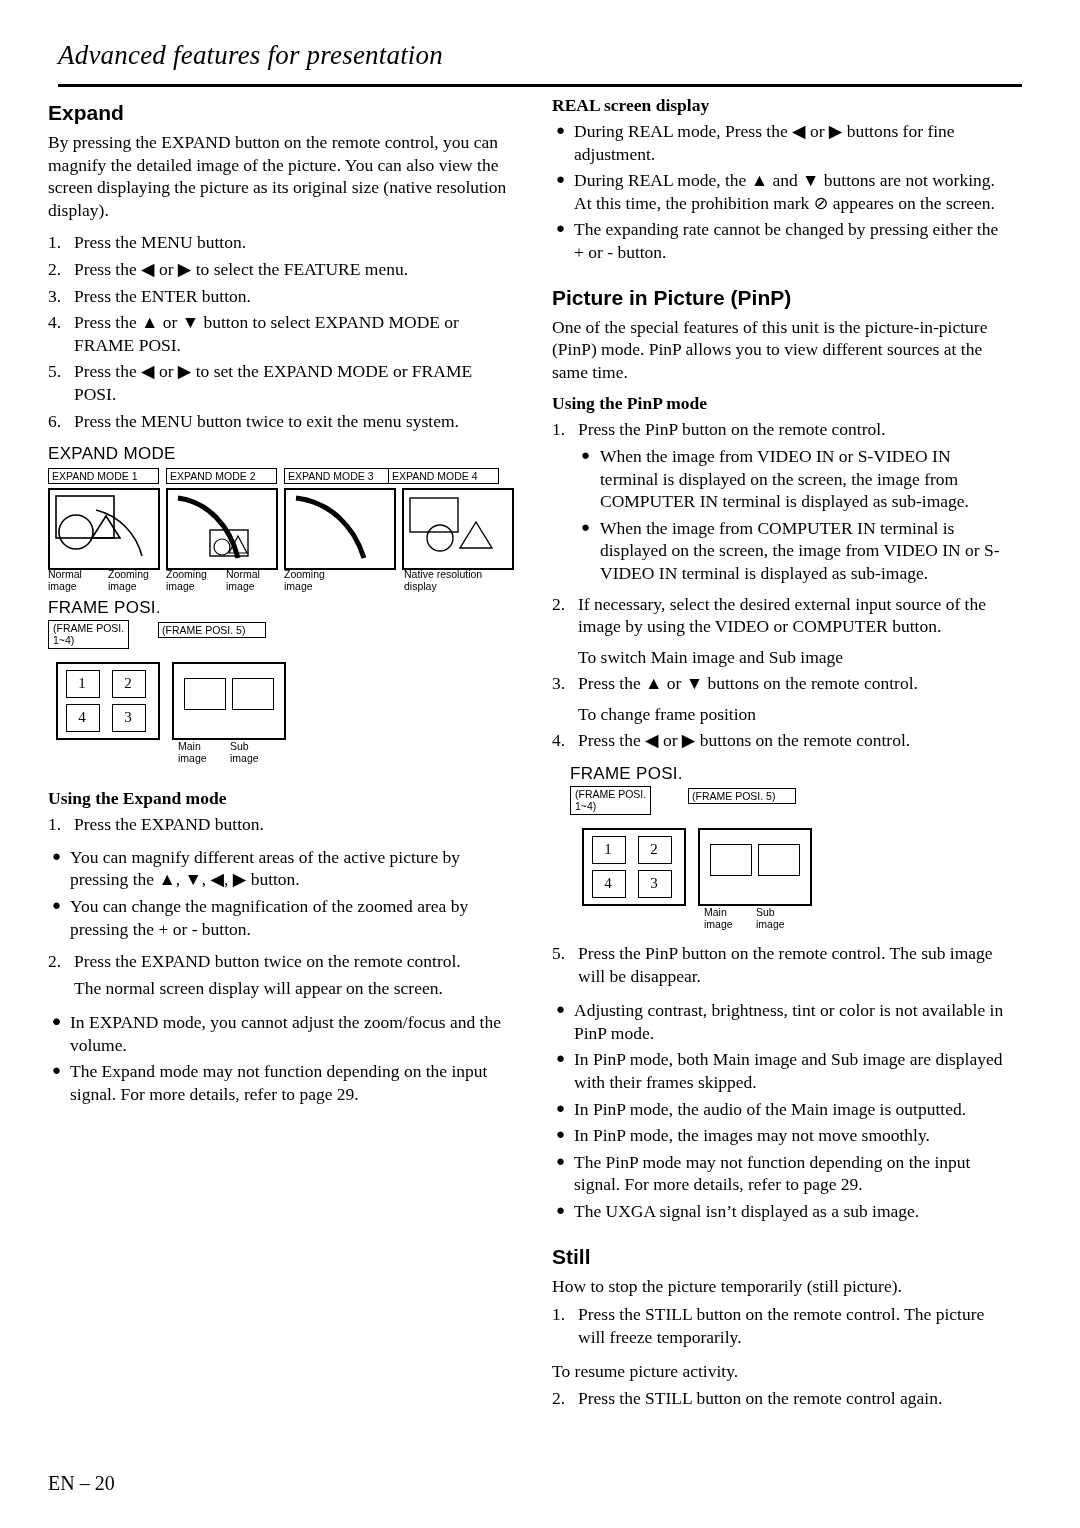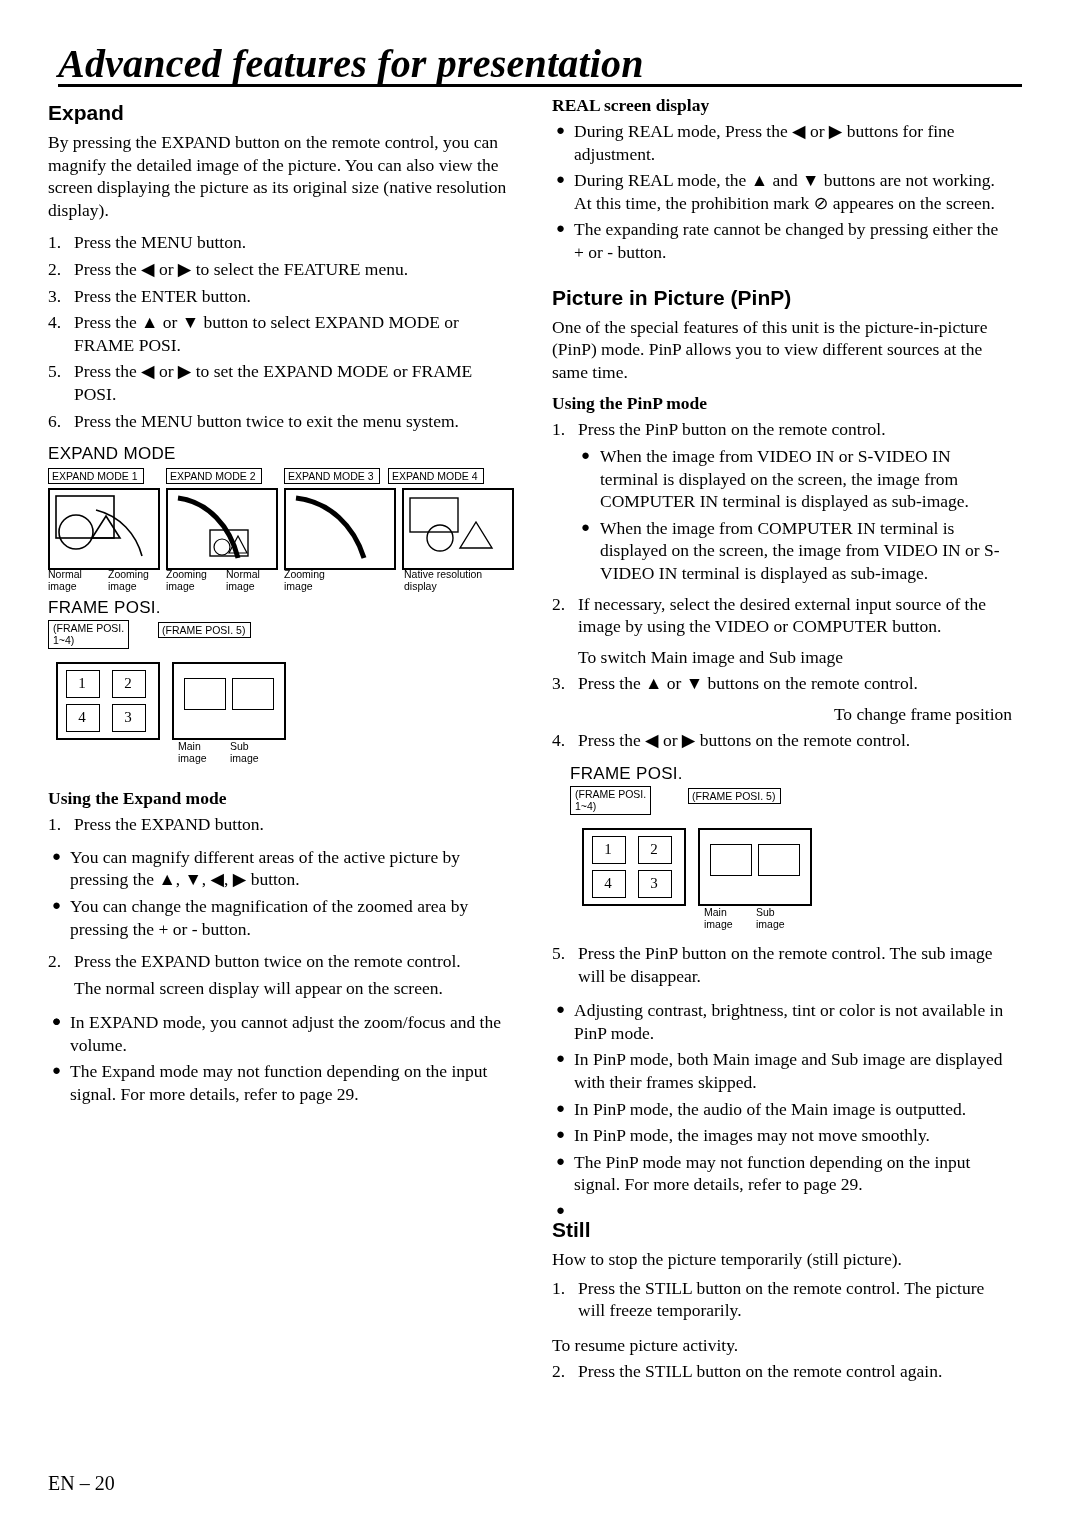--- a/index.html
+++ b/index.html
@@ -13,23 +13,23 @@
   }
   .page {
     position:absolute;
     left:0; top:0;
     width:1080px; height:1528px;
   }
   .title {
     position:absolute;
     left:58px; top:40px;
     font-family:"Liberation Serif", serif;
-    font-weight:bold;
+    font-weight:normal;
     font-style:italic;
-    font-size:40px;
+    font-size:27px;
     letter-spacing:0.2px;
     text-align:center;
   }
   .title-rule {
     position:absolute;
     left:58px; top:84px;
     width:964px; height:3px;
     background:#000;
   }
   .col {
@@ -105,21 +105,21 @@
   
   .fig-label {
     font-family:"Liberation Sans", sans-serif;
     font-size:17px;
     letter-spacing:0.3px;
     margin:12px 0 2px 0;
   }
   .boxlbl {
     display:inline-block;
     border:1px solid #000;
-    padding:1px 5px 1px 3px;
+    padding:1px 20px 1px 3px;
     font-family:"Liberation Sans", sans-serif;
     font-size:10.5px;
     line-height:12px;
     background:#fff;
   }
   .cap {
     font-family:"Liberation Sans", sans-serif;
     font-size:10.5px;
     line-height:12px;
   }
@@ -272,21 +272,21 @@
 
     <div class="sub-h">Using the PinP mode</div>
 
     <ol class="num">
       <li class="num-item"><span class="num">1.</span><span>Press the PinP button on the remote control.</span></li>
       <li class="sub-bul"><span class="dot">●</span><span>When the image from VIDEO IN or S-VIDEO IN terminal is displayed on the screen, the image from COMPUTER IN terminal is displayed as sub-image.</span></li>
       <li class="sub-bul"><span class="dot">●</span><span>When the image from COMPUTER IN terminal is displayed on the screen, the image from VIDEO IN or S-VIDEO IN terminal is displayed as sub-image.</span></li>
       <li class="num-item" style="margin-top:8px;"><span class="num">2.</span><span>If necessary, select the desired external input source of the image by using the VIDEO or COMPUTER button.</span></li>
       <li class="indent-txt" style="margin-top:8px;">To switch Main image and Sub image</li>
       <li class="num-item"><span class="num">3.</span><span>Press the ▲ or ▼ buttons on the remote control.</span></li>
-      <li class="indent-txt" style="margin-top:8px;text-align:right;">To change frame position</li>
+      <li class="indent-txt" style="margin-top:8px;">To change frame position</li>
       <li class="num-item"><span class="num">4.</span><span>Press the ◀ or ▶ buttons on the remote control.</span></li>
     </ol>
 
     <div class="fig-label" style="margin-left:18px;">FRAME POSI.</div>
 
     <div class="frame-figs" style="margin-left:18px; height:150px;">
       <div style="position:absolute; left:0px; top:0px;">
         <span class="boxlbl" style="padding:1px 4px 2px 4px;">
           <span>(FRAME POSI.</span><br><span>1~4)</span>
         </span>
@@ -317,21 +317,21 @@
     <ol class="num" style="margin-top:6px;">
       <li class="num-item"><span class="num">5.</span><span>Press the PinP button on the remote control. The sub image will be disappear.</span></li>
     </ol>
 
     <ul class="bul" style="margin-top:12px;">
       <li class="bul-item"><span class="dot">●</span><span>Adjusting contrast, brightness, tint or color is not available in PinP mode.</span></li>
       <li class="bul-item"><span class="dot">●</span><span>In PinP mode, both Main image and Sub image are displayed with their frames skipped.</span></li>
       <li class="bul-item"><span class="dot">●</span><span>In PinP mode, the audio of the Main image is outputted.</span></li>
       <li class="bul-item"><span class="dot">●</span><span>In PinP mode, the images may not move smoothly.</span></li>
       <li class="bul-item"><span class="dot">●</span><span>The PinP mode may not function depending on the input signal. For more details, refer to page 29.</span></li>
-      <li class="bul-item"><span class="dot">●</span></li>
+      <li class="bul-item"><span class="dot">●</span><span>The UXGA signal isn’t displayed as a sub image.</span></li>
     </ul>
 
     <h2 class="sec" style="margin-top:22px;">Still</h2>
     <p class="body-p" style="margin-bottom:6px;">How to stop the picture temporarily (still picture).</p>
     <ol class="num">
       <li class="num-item"><span class="num">1.</span><span>Press the STILL button on the remote control. The picture will freeze temporarily.</span></li>
     </ol>
     <p class="body-p" style="margin-top:12px; margin-bottom:4px;">To resume picture activity.</p>
     <ol class="num">
       <li class="num-item"><span class="num">2.</span><span>Press the STILL button on the remote control again.</span></li>

